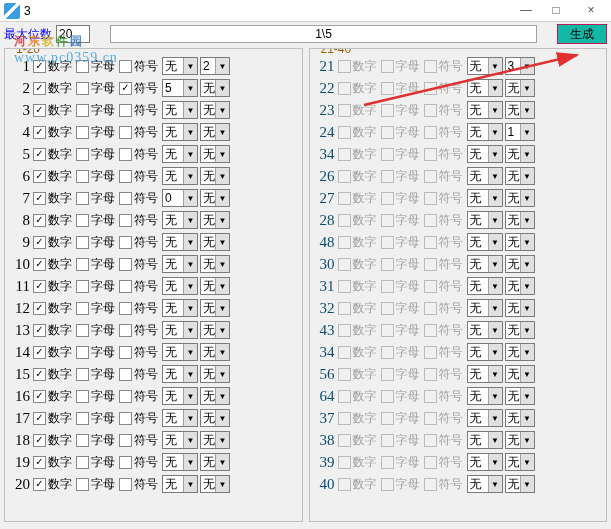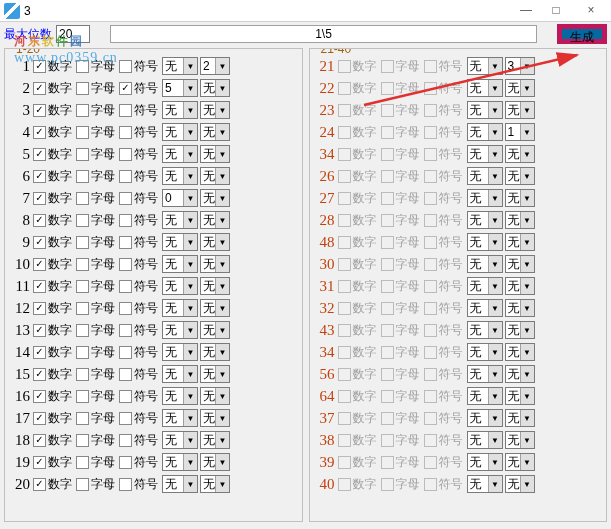--- a/index.html
+++ b/index.html
@@ -7,27 +7,27 @@
 .titlebar{height:22px;background:#fff;border-bottom:1px solid #d0d0d0;display:flex;align-items:center;padding:0 4px;position:relative}
 .title-icon{width:16px;height:16px;background:linear-gradient(135deg,#3a9de0 40%,#fff 40%,#fff 55%,#3a9de0 55%);border-radius:2px;margin-right:4px}
 .title-text{flex:0 0 auto}
 .win-btns{position:absolute;right:0;top:0;display:flex}
 .win-btn{width:30px;height:20px;display:flex;align-items:center;justify-content:center;color:#555}
 .win-btn.close{width:40px}
 .toprow{height:24px;display:flex;align-items:center;padding:2px 4px;gap:4px;background:#f0f0f0}
 .maxlen-label{color:#0000ff;white-space:nowrap}
 .maxlen-input{width:34px;height:18px;border:1px solid #7a7a7a;background:#fff;padding:0 2px}
 .center-text{flex:1;text-align:center;background:#fff;border:1px solid #a0a0a0;height:18px;line-height:16px;margin:0 16px}
-.gen-btn{width:50px;height:20px;border:5px solid #be185d;background:#0369a1;cursor:pointer}
+.gen-btn{width:50px;height:20px;border:1px solid #be185d;background:#14b8a6;cursor:pointer}
 .panels{display:flex;padding:2px 4px;gap:6px;height:478px}
 .panel{flex:1;border:1px solid #c0c0c0;position:relative;padding:6px 4px 4px 4px;background:#f0f0f0;overflow:hidden}
 .panel-legend{position:absolute;top:-7px;left:8px;background:#f0f0f0;padding:0 3px;color:#a16207}
 .row{display:flex;align-items:center;height:22px;gap:1px}
 .num{width:22px;text-align:right;font-family:"Times New Roman",serif;font-size:15px;color:#000;padding-right:1px}
-.num.dis{color:#c2410c}
+.num.dis{color:#0c4a6e}
 .chk{width:13px;height:13px;border:1px solid #888;background:#fff;display:inline-flex;align-items:center;justify-content:center;margin-left:1px;flex-shrink:0}
 .chk.checked::after{content:"✓";font-size:10px;line-height:10px;color:#000}
 .chk.dis{background:#f0f0f0;border-color:#bbb}
 .lbl{margin-left:1px;margin-right:2px;white-space:nowrap}
 .lbl.dis{color:#a0a0a0}
 .sel{width:36px;height:18px;border:1px solid #7a7a7a;background:#fff;display:flex;align-items:center;margin-left:1px;position:relative;flex-shrink:0}
 .sel-txt{flex:1;padding-left:2px;overflow:hidden}
 .sel-btn{width:14px;height:16px;background:#e0e0e0;border-left:1px solid #a0a0a0;display:flex;align-items:center;justify-content:center;font-size:8px;color:#000}
 .sel.narrow{width:30px}
 .watermark{position:absolute;top:20px;left:14px;pointer-events:none;z-index:50;opacity:0.85}

